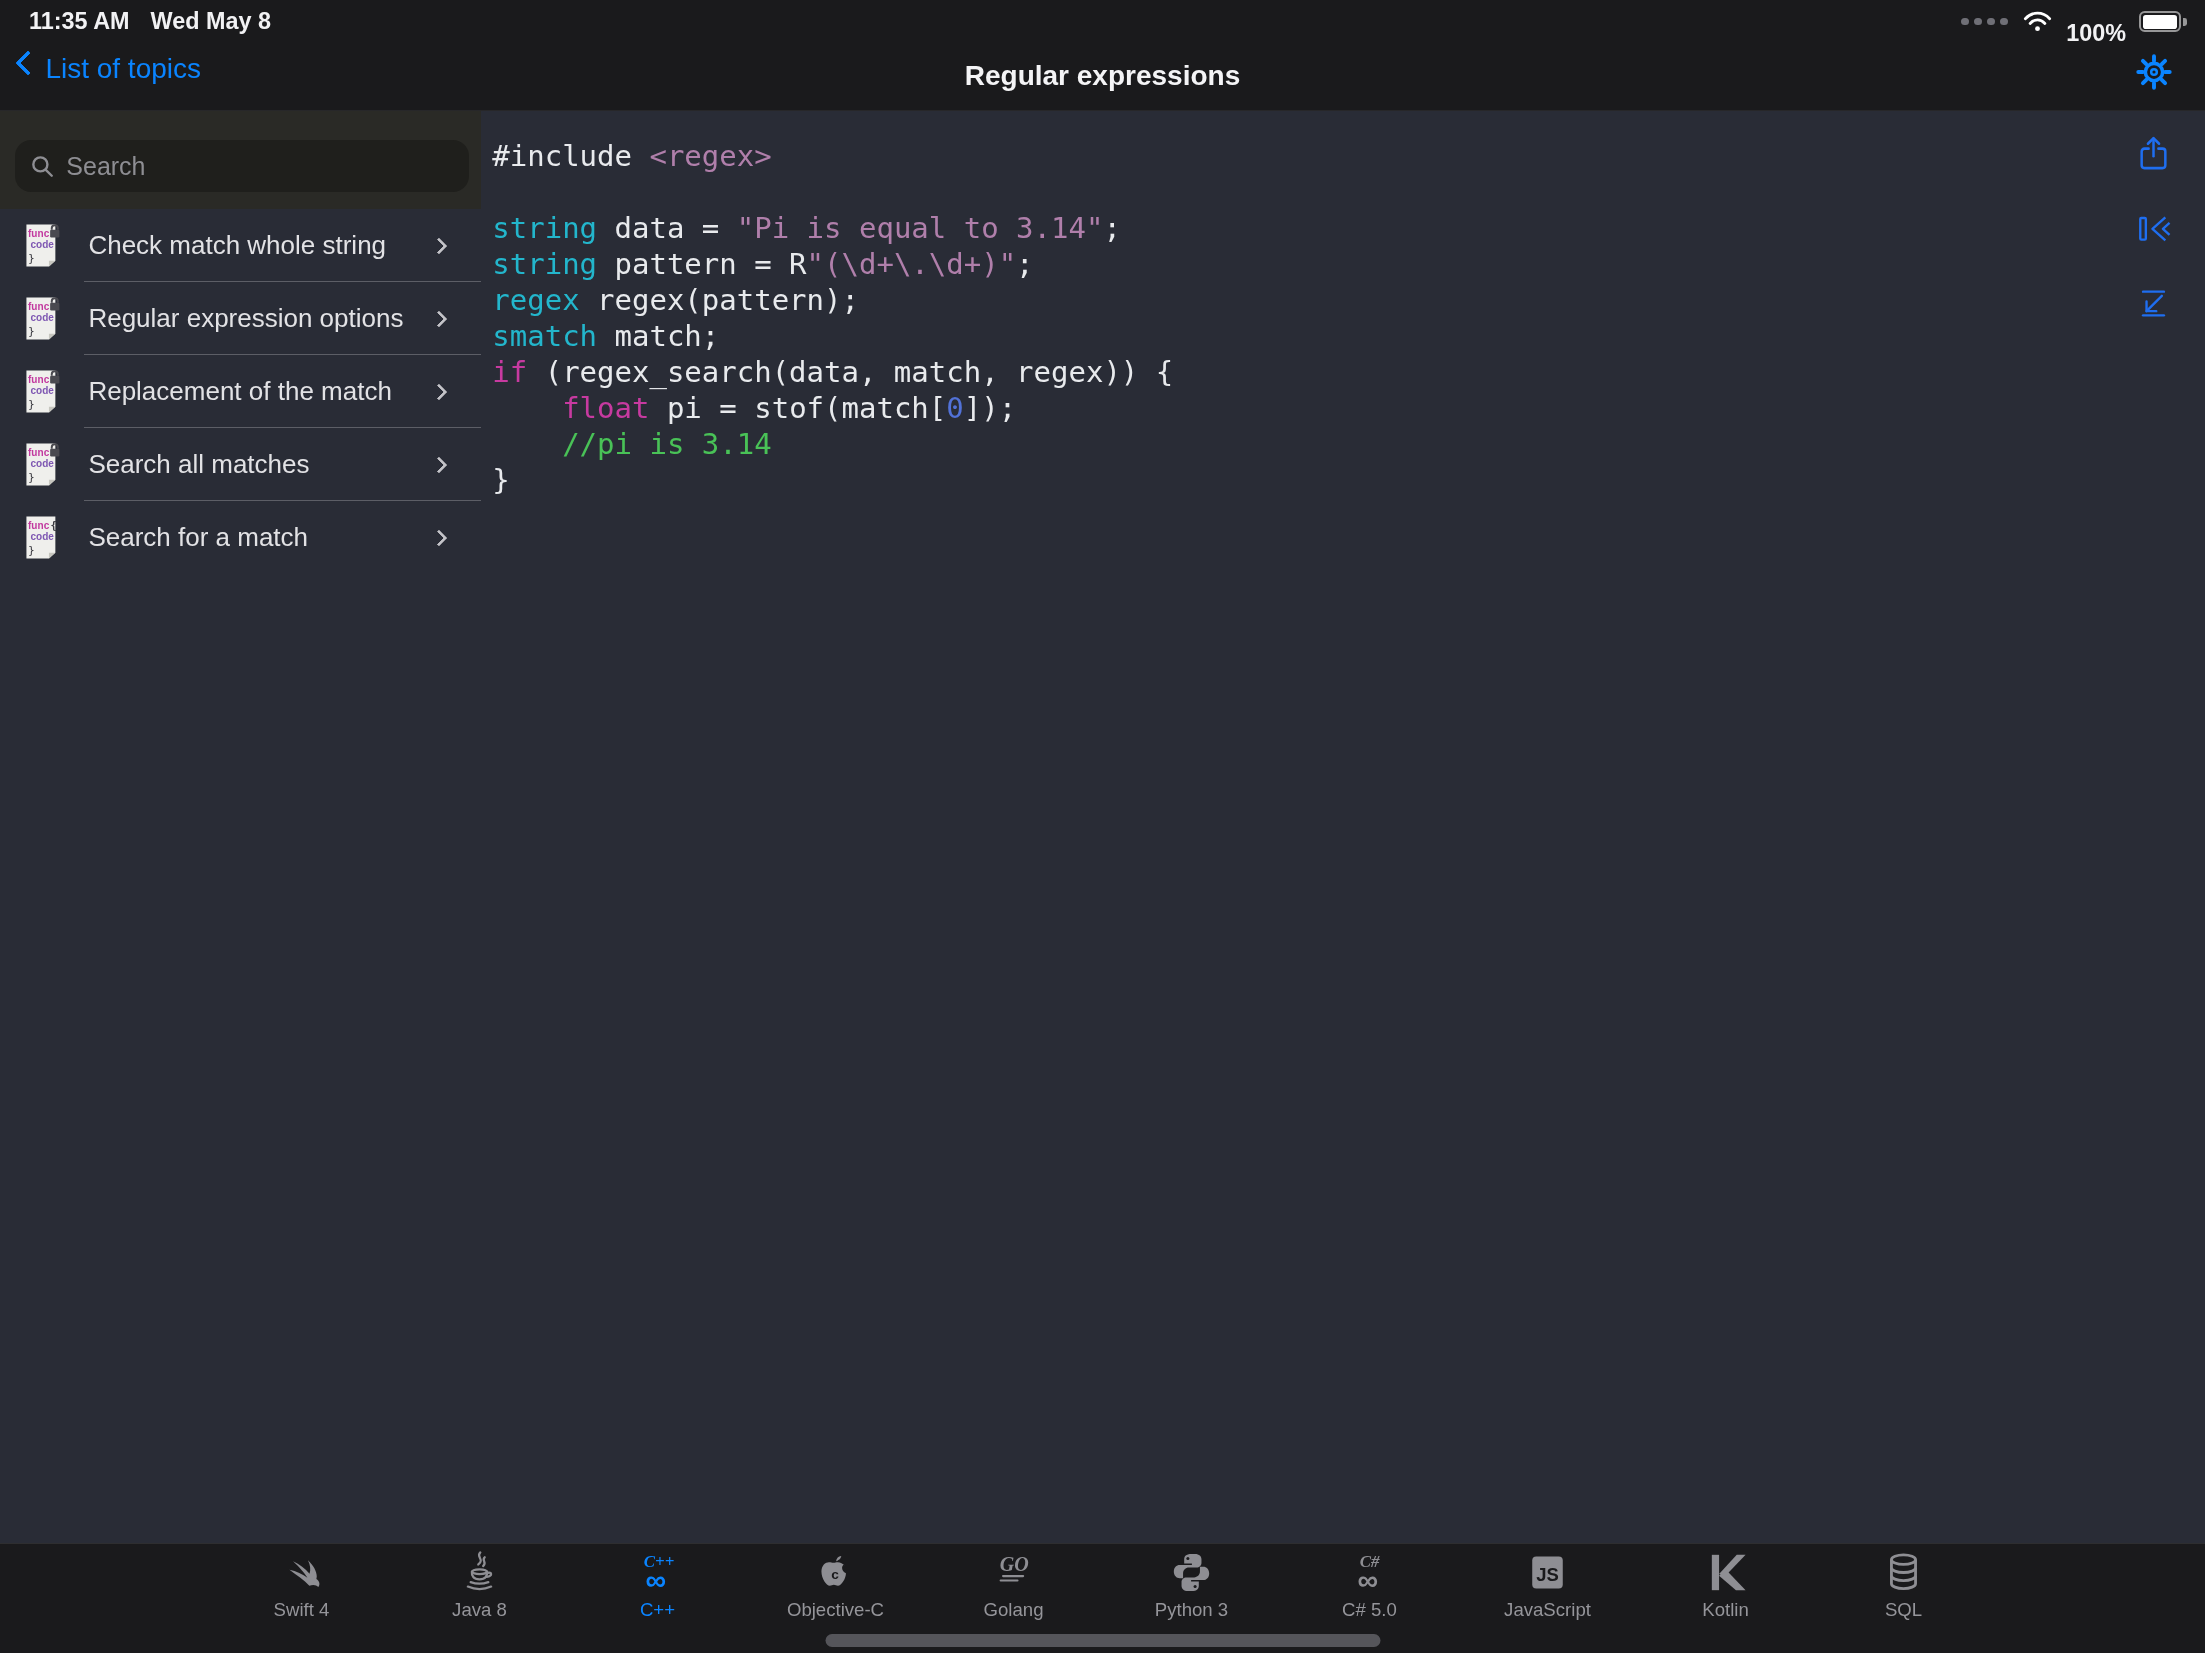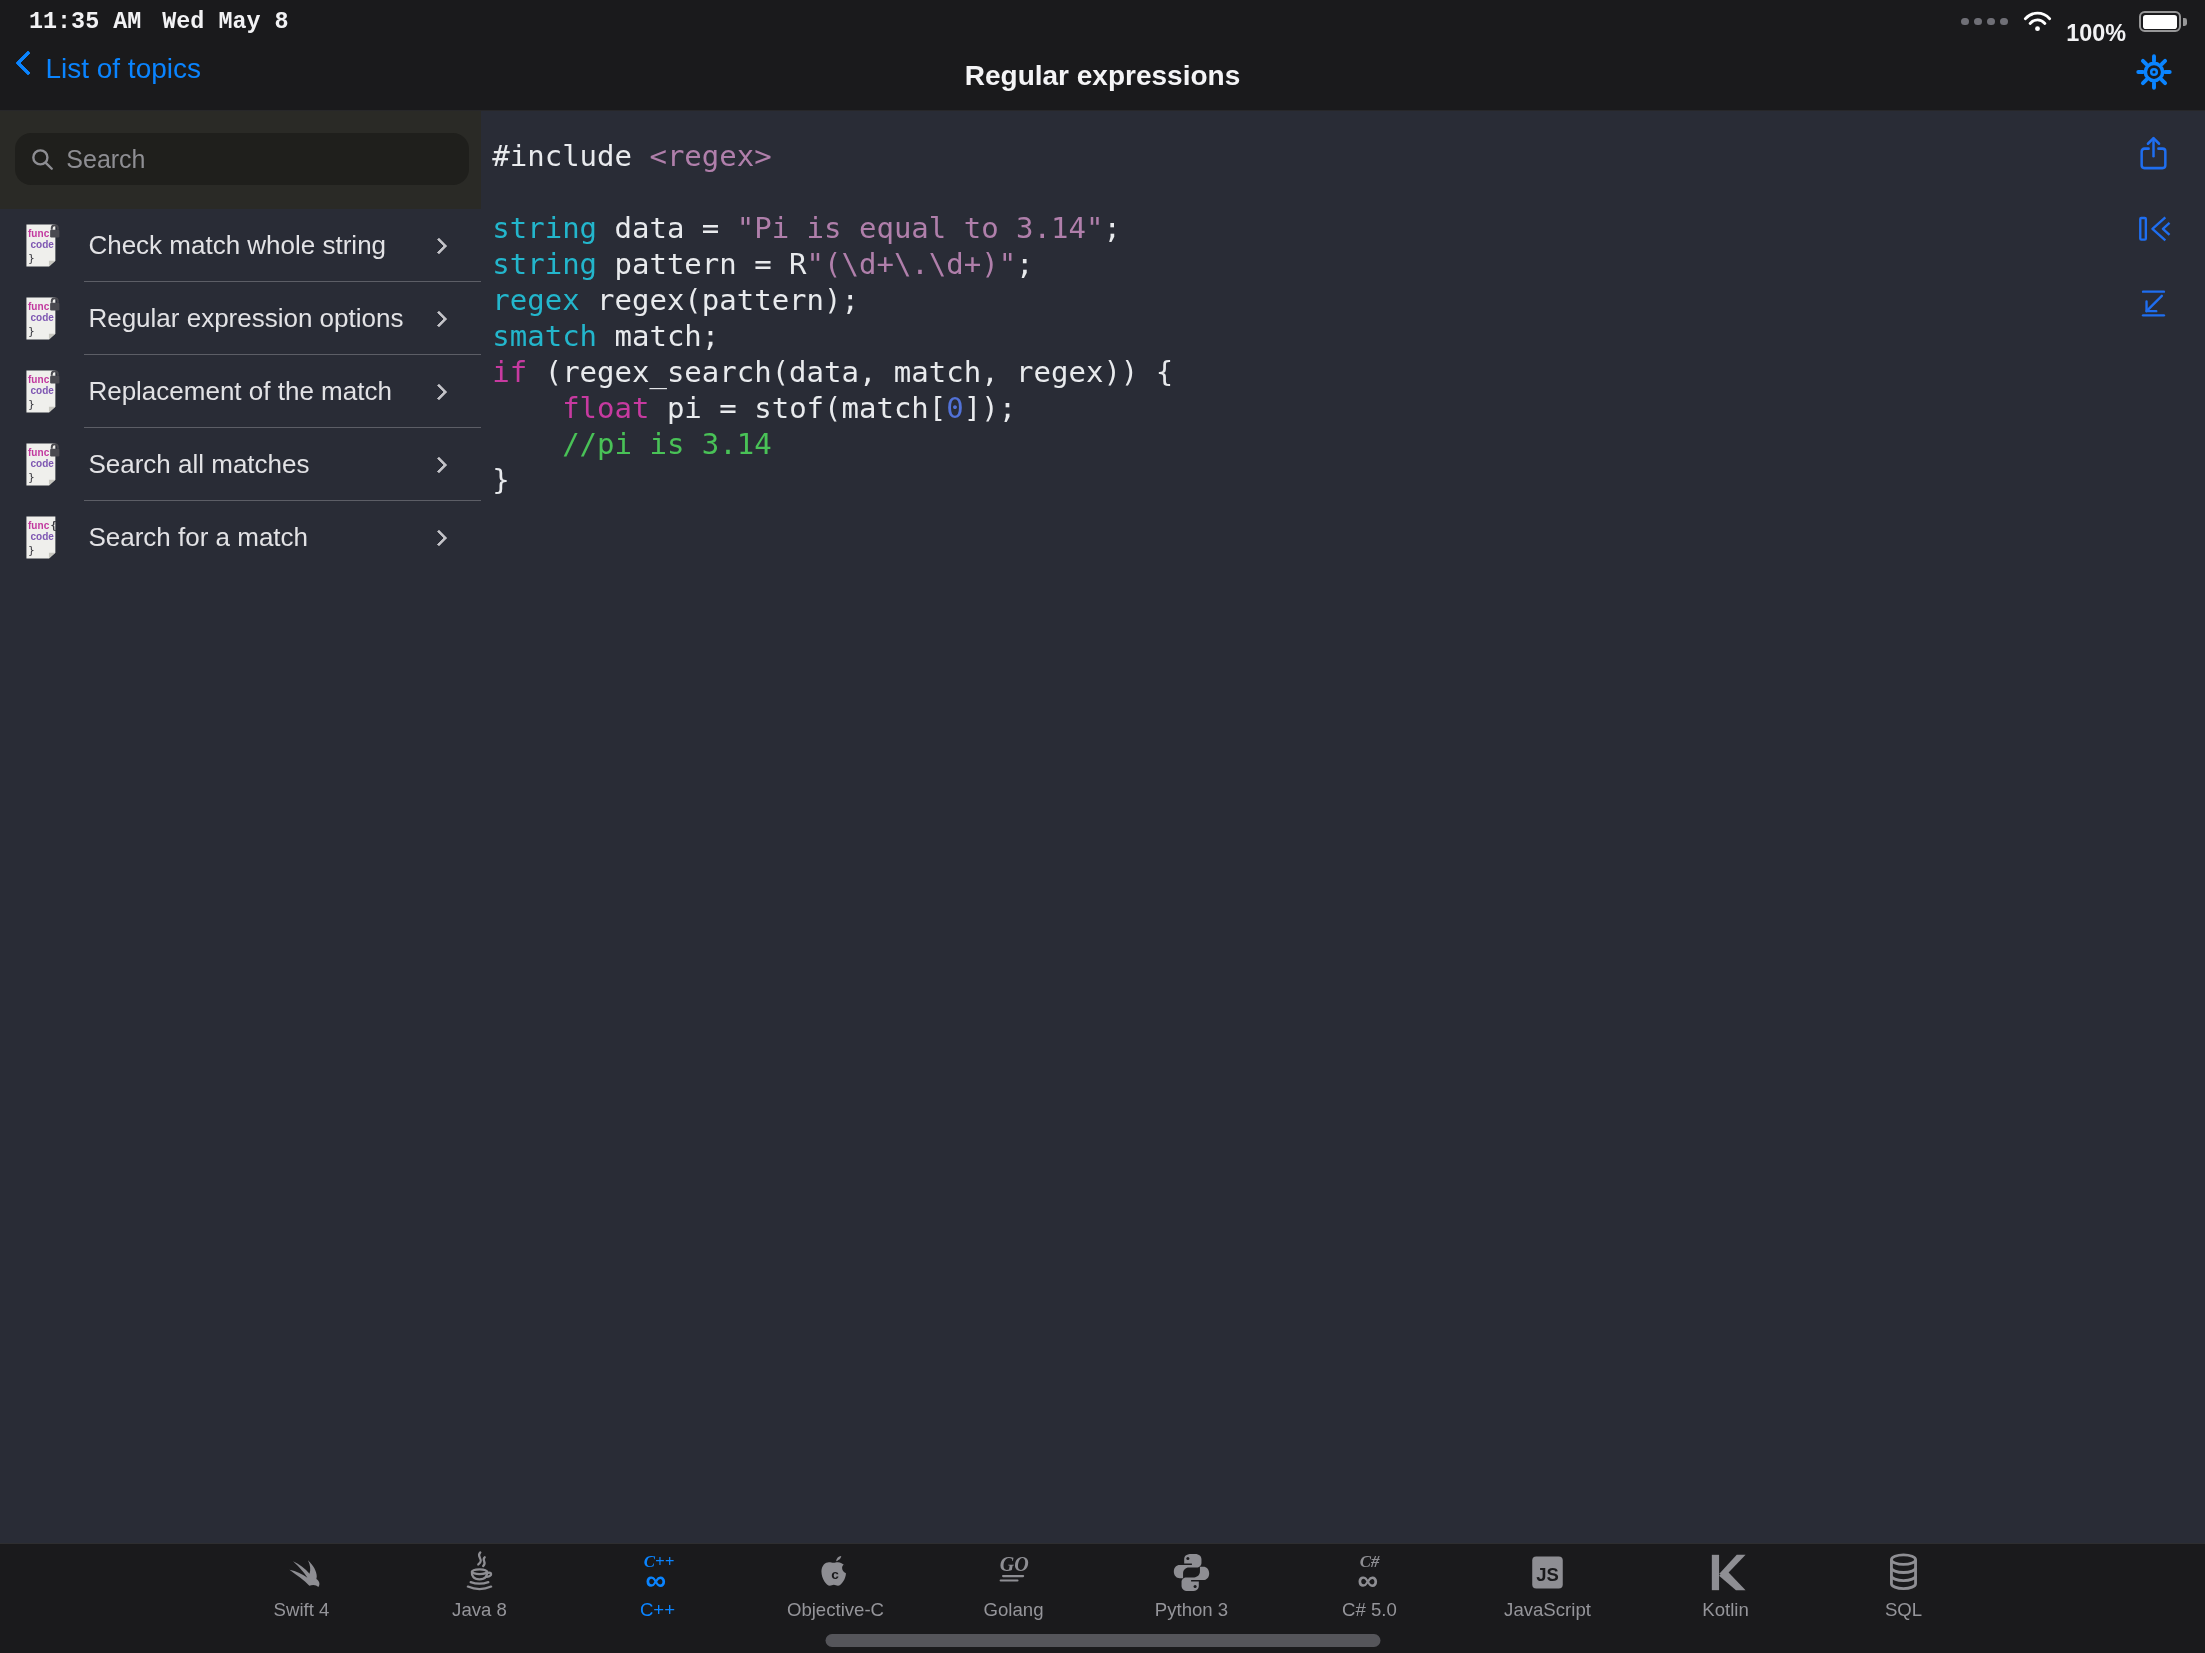--- a/index.html
+++ b/index.html
@@ -14,21 +14,21 @@
   
   .header {
     position:absolute; top:0; left:0; width:2205px; height:111px;
     background:#1a1a1c;
     border-bottom:0.8px solid rgba(255,255,255,0.06);
     z-index:5;
   }
   .status-left {
     position:absolute; left:29px; top:8px; height:27.4px;
     display:flex; align-items:center; gap:21px;
-    color:#f2f2f4; font-size:23.4px; font-weight:600;font-family:Liberation Mono, monospace;
+    color:#f2f2f4; font-size:23.4px; font-weight:600;
   }
   .status-right {
     position:absolute; right:24px; top:8px; height:27.4px;
     display:flex; align-items:center; gap:13px;
   }
   .cell-dots { display:flex; gap:5.7px; align-items:center; margin-right:1.6px; }
   .cell-dots span { width:7.3px; height:7.3px; border-radius:50%; background:#6f6f76; }
   .wifi-icon svg { display:block; }
   .batt-pct { color:#f2f2f4; font-size:23.4px; font-weight:600;margin-top:24px; }
   .battery { position:relative; width:42px; height:21px; }
@@ -59,21 +59,21 @@
   }
   .nav-gear { position:absolute; right:29px; top:50px; width:44px; height:44px; cursor:pointer; color:#0a84ff; }
   .nav-gear svg { width:44px; height:44px; display:block; }
 
   
   .sidebar { position:absolute; left:0; top:111px; width:481px; bottom:110px; }
   .search-section {
     position:relative; width:481px; height:98px; background:#2a2a26;
   }
   .search-box {
-    position:absolute; left:14.5px; top:22px; width:454px; height:52px;
+    position:absolute; left:14.5px; top:29px; width:454px; height:52px;
     background:#1f1f1c; border-radius:16px;
     display:flex; align-items:center; padding:0 14.5px; gap:11.3px;
   }
   .search-box svg { flex:0 0 auto; }
   .search-box input {
     flex:1; background:transparent; border:none; outline:none;
     color:#dddde0; font-size:25px; font-family:"Liberation Sans", sans-serif;
   }
   .search-box input::placeholder { color:#8e8e93; }
 

